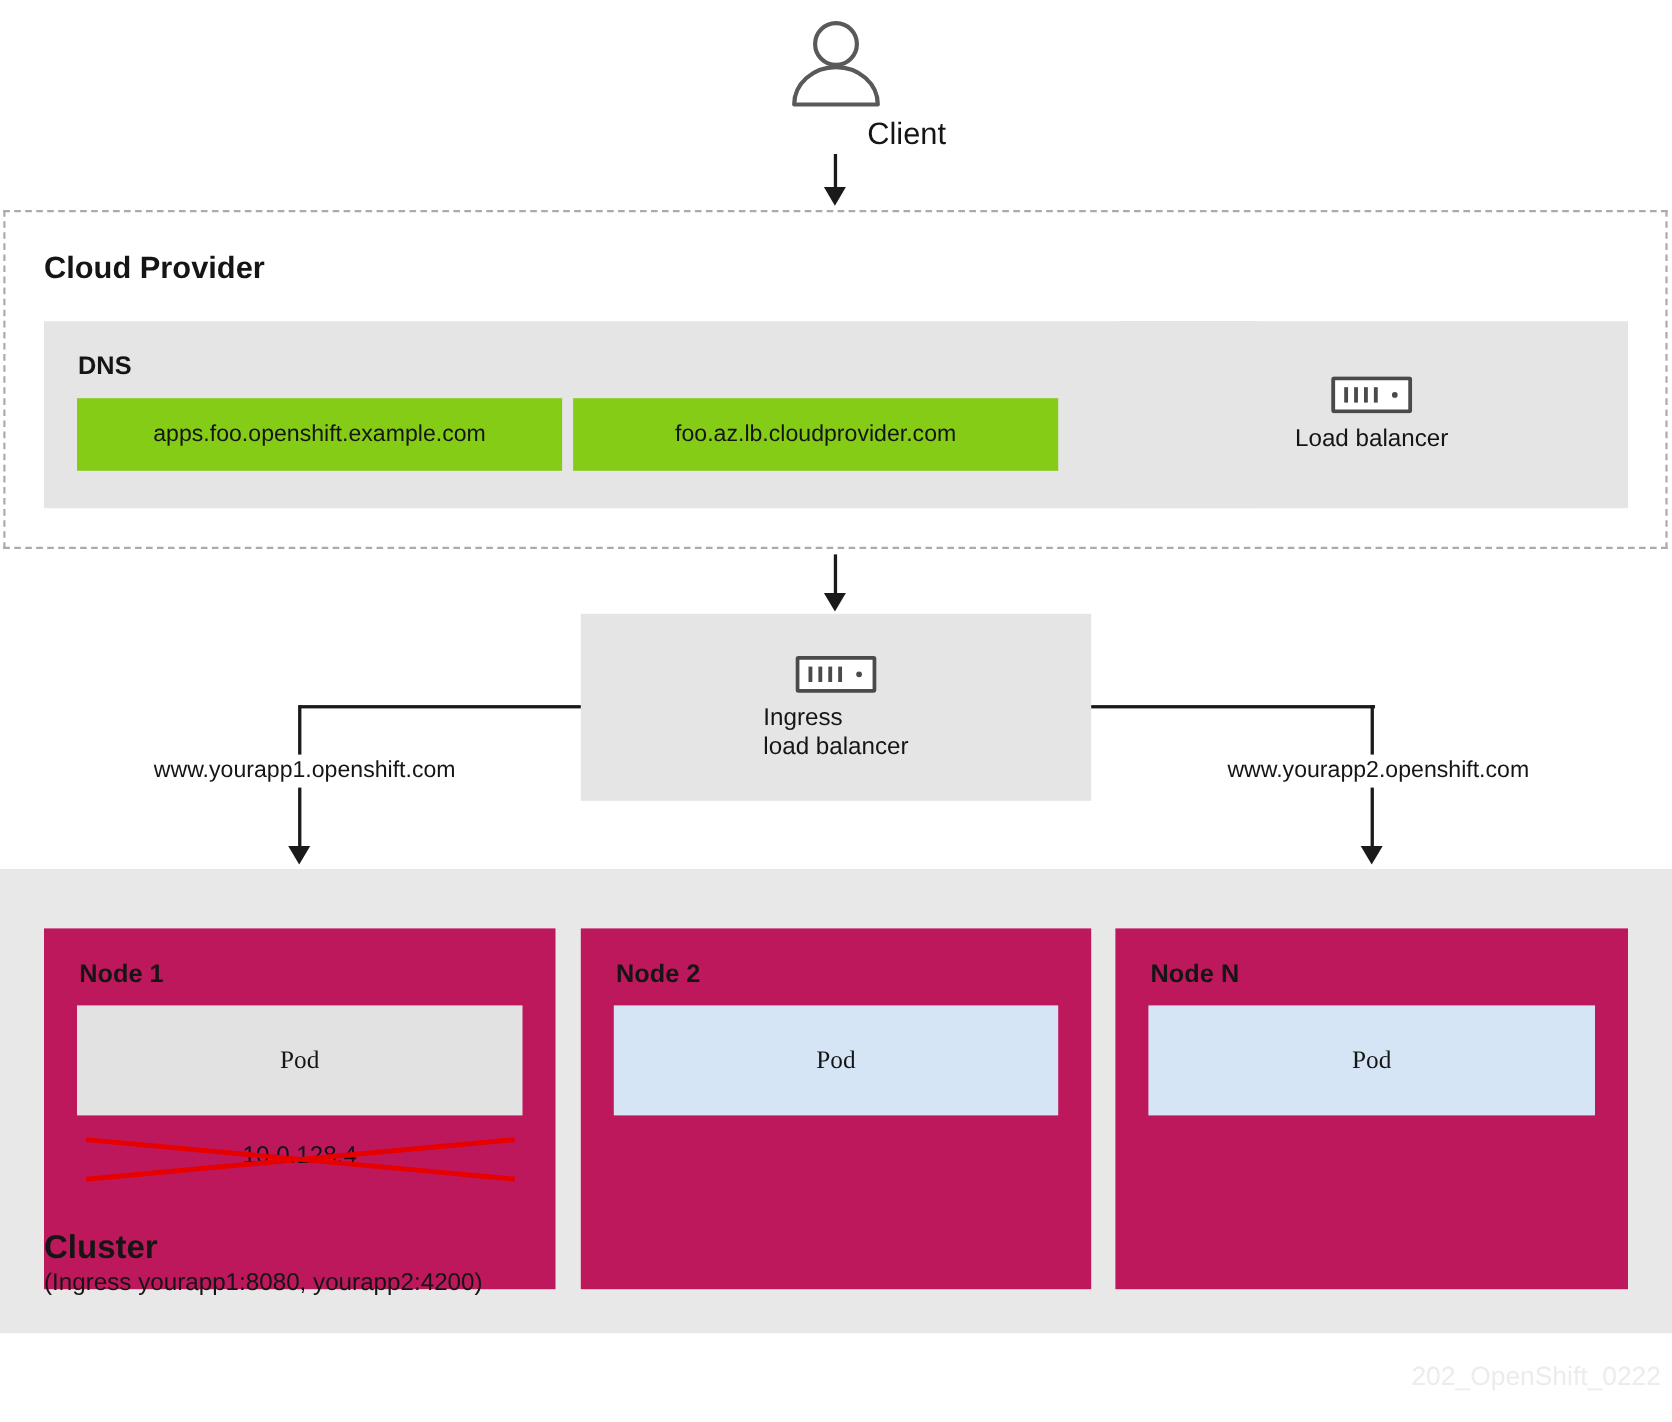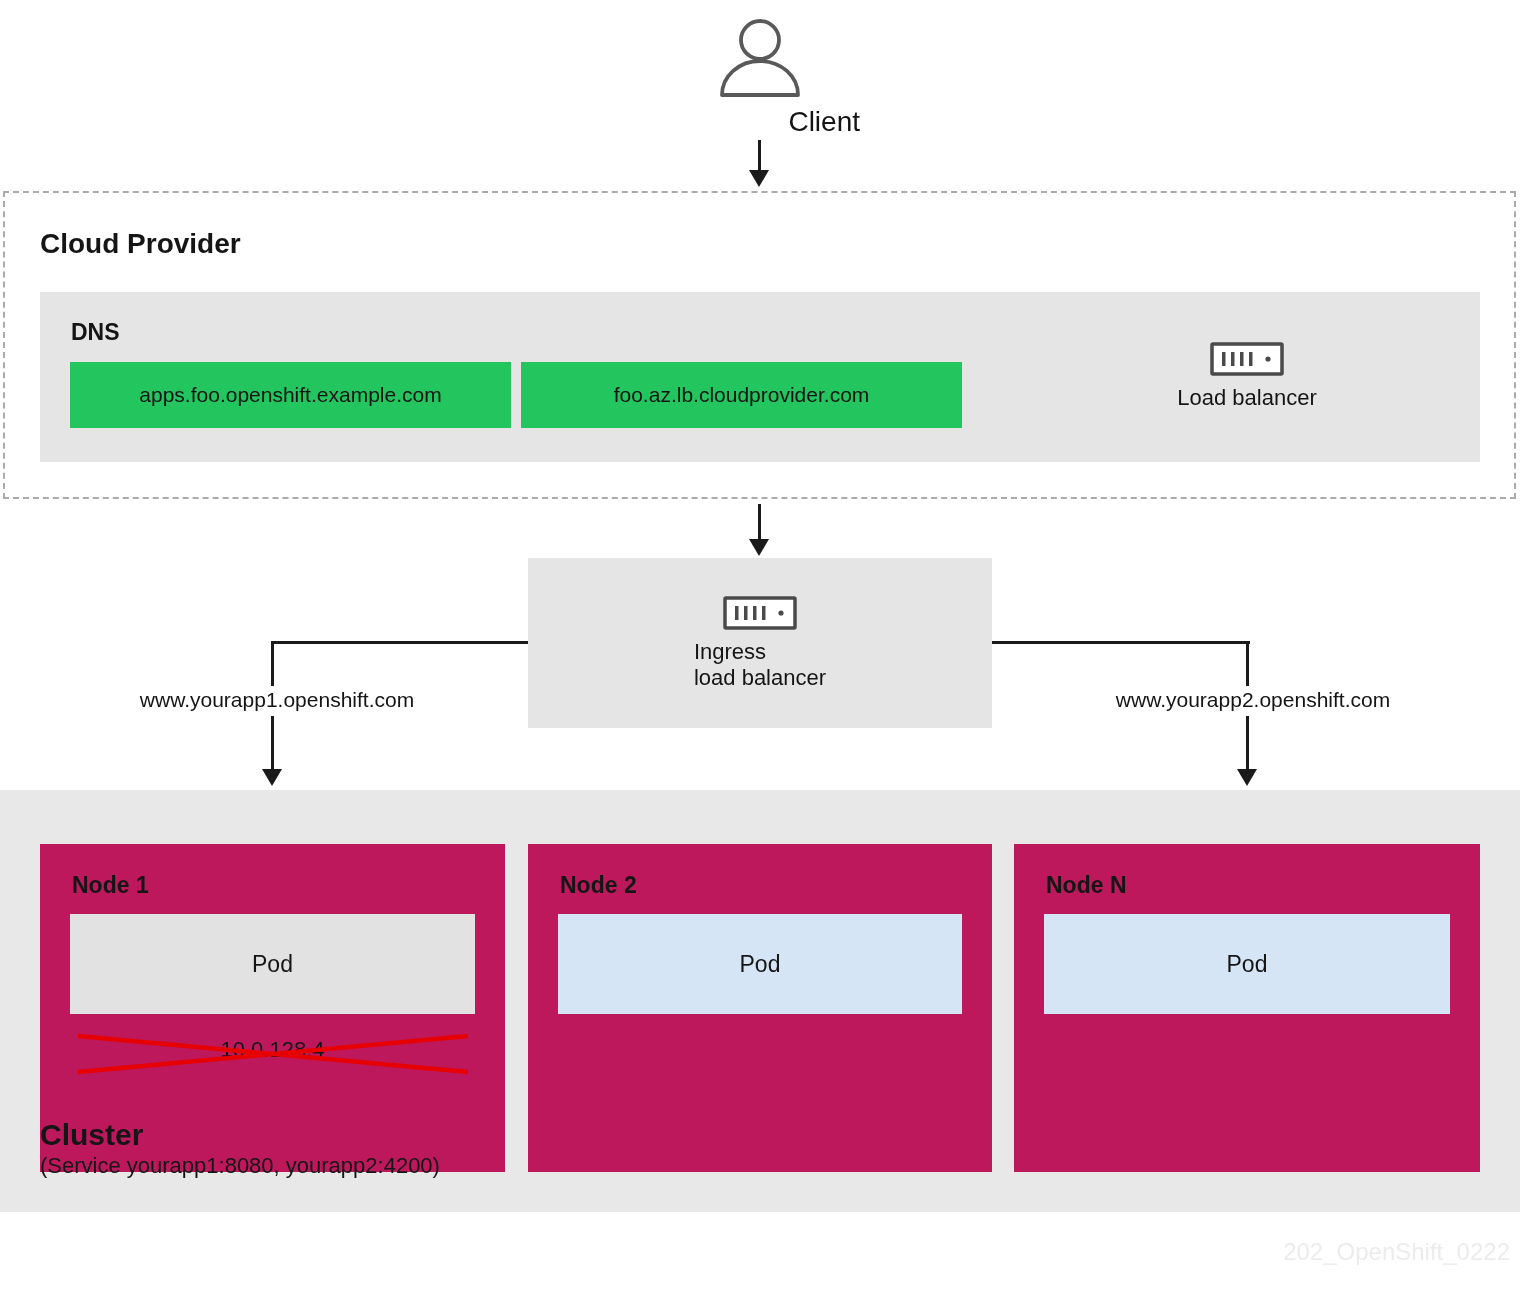--- a/index.html
+++ b/index.html
@@ -27,21 +27,21 @@
     text-align: right; font-size: 28px; }
 
   
   .cloud-box { position: absolute; left: 3px; top: 191px; width: 1513px; height: 308px;
     border: 2px dashed #ababab; background: #ffffff; }
   .cloud-title { position: absolute; left: 40px; top: 228px; font-size: 28px; font-weight: bold; }
   .dns-box { position: absolute; left: 40px; top: 292px; width: 1106px; height: 170px;
     background: var(--box-gray, #e5e5e5); }
   .dns-title { position: absolute; left: 31px; top: 27px; font-size: 23px; font-weight: bold; }
   .dns-record { position: absolute; top: 70px; height: 66px; width: 441px;
-    background: #22c55e; display: flex; align-items: center; justify-content: center;
+    background: #84cc16; display: flex; align-items: center; justify-content: center;
     font-size: 21px; }
   .dns-record.r1 { left: 30px; }
   .dns-record.r2 { left: 481px; }
   .lb-box { position: absolute; left: 1014px; top: 292px; width: 466px; height: 170px;
     background: var(--box-gray, #e5e5e5);
     display: flex; flex-direction: column; align-items: center;
     padding-top: 50px; }
   .lb-label { font-size: 22px; margin-top: 9px; }
 
   
@@ -58,21 +58,21 @@
 
   
   .cluster-region { position: absolute; left: 0; top: 790px; width: 1520px; height: 422px;
     background: var(--cluster-gray, #e8e8e8); }
   .node-card { position: absolute; top: 844px; height: 328px; background: #be185d; }
   .node-1 { left: 40px;   width: 465px; }
   .node-2 { left: 528px;  width: 464px; padding-left: 23px; }
   .node-n { left: 1014px; width: 466px; }
   .node-title { position: absolute; left: 32px; top: 28px; font-size: 23px; font-weight: bold; }
   .pod-box { position: absolute; left: 30px; top: 70px; right: 30px; height: 100px;
-    display: flex; align-items: center; justify-content: center; font-size: 23px; }
+    display: flex; align-items: center; justify-content: center; font-size: 23px; font-family: Liberation Serif, serif; }
   .pod-gray { background: var(--pod-gray, #e2e2e2); }
   .pod-blue { background: var(--pod-blue, #d6e5f5); }
   .node-ip { position: absolute; left: 0; top: 192px; width: 100%;
     text-align: center; font-size: 22px; line-height: 28px; }
   .failure-cross { position: absolute; left: 36px; top: 188px; }
   .failure-cross line { stroke: var(--failure-red, #e60000); stroke-width: 4.5; }
 
   .cluster-title { position: absolute; left: 40px; top: 1118px; font-size: 30px; font-weight: bold; }
   .cluster-subtitle { position: absolute; left: 40px; top: 1153px; font-size: 22px; }
 
@@ -166,15 +166,15 @@
   <div class="node-title">Node 2</div>
   <div class="pod-box pod-blue">Pod</div>
 </div>
 
 <div class="node-card node-n">
   <div class="node-title">Node N</div>
   <div class="pod-box pod-blue">Pod</div>
 </div>
 
 <div class="cluster-title">Cluster</div>
-<div class="cluster-subtitle">(Service yourapp1:8080, yourapp2:4200)</div>
+<div class="cluster-subtitle">(Ingress yourapp1:8080, yourapp2:4200)</div>
 
 <div class="watermark">202_OpenShift_0222</div>
 
 </body></html>

